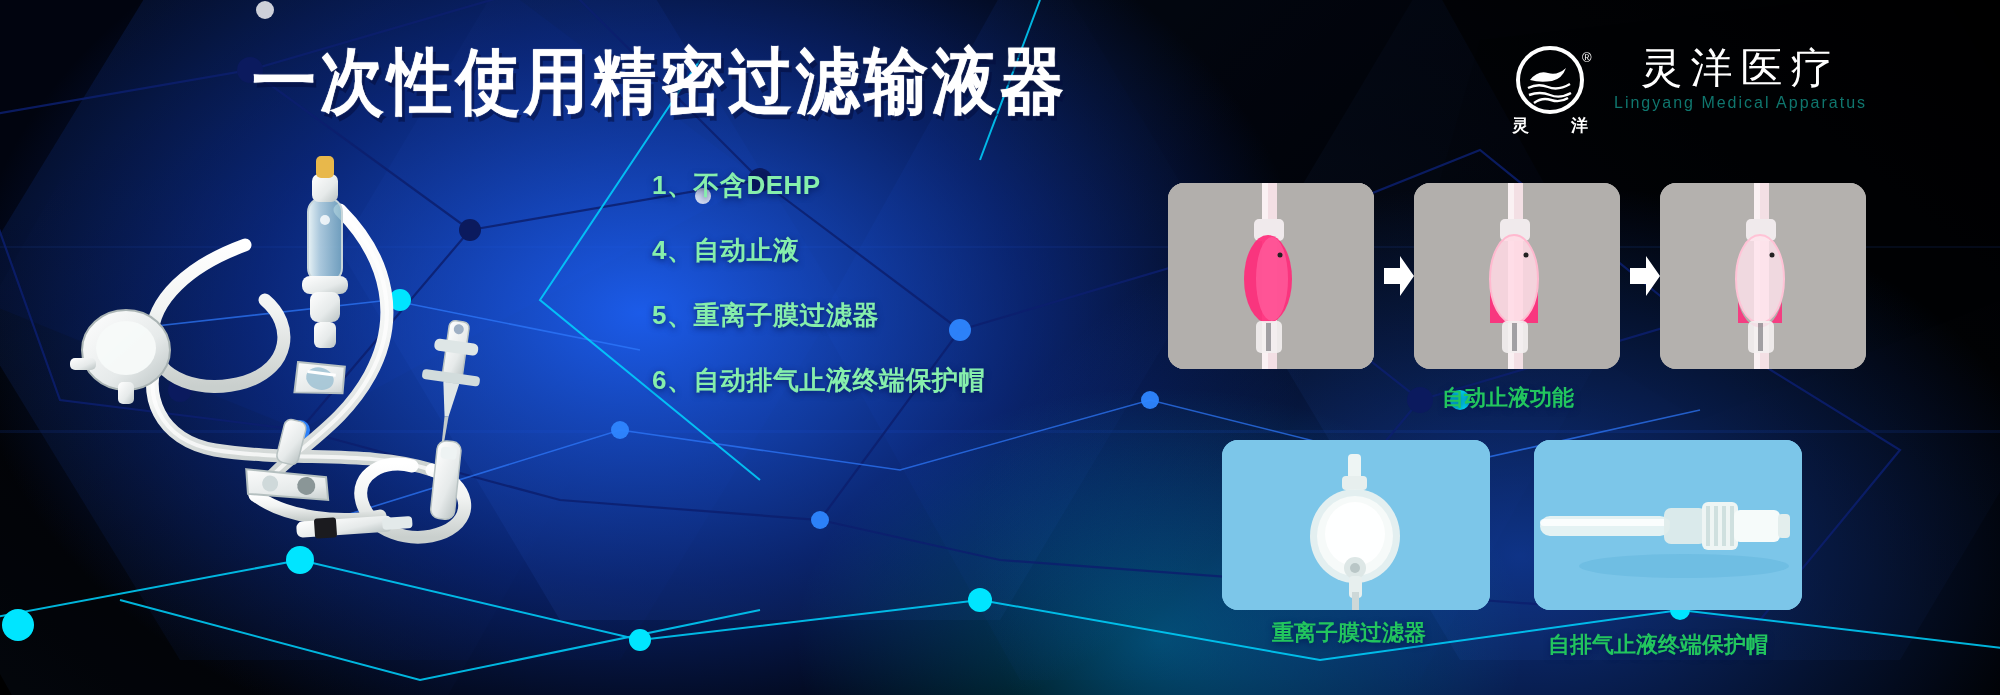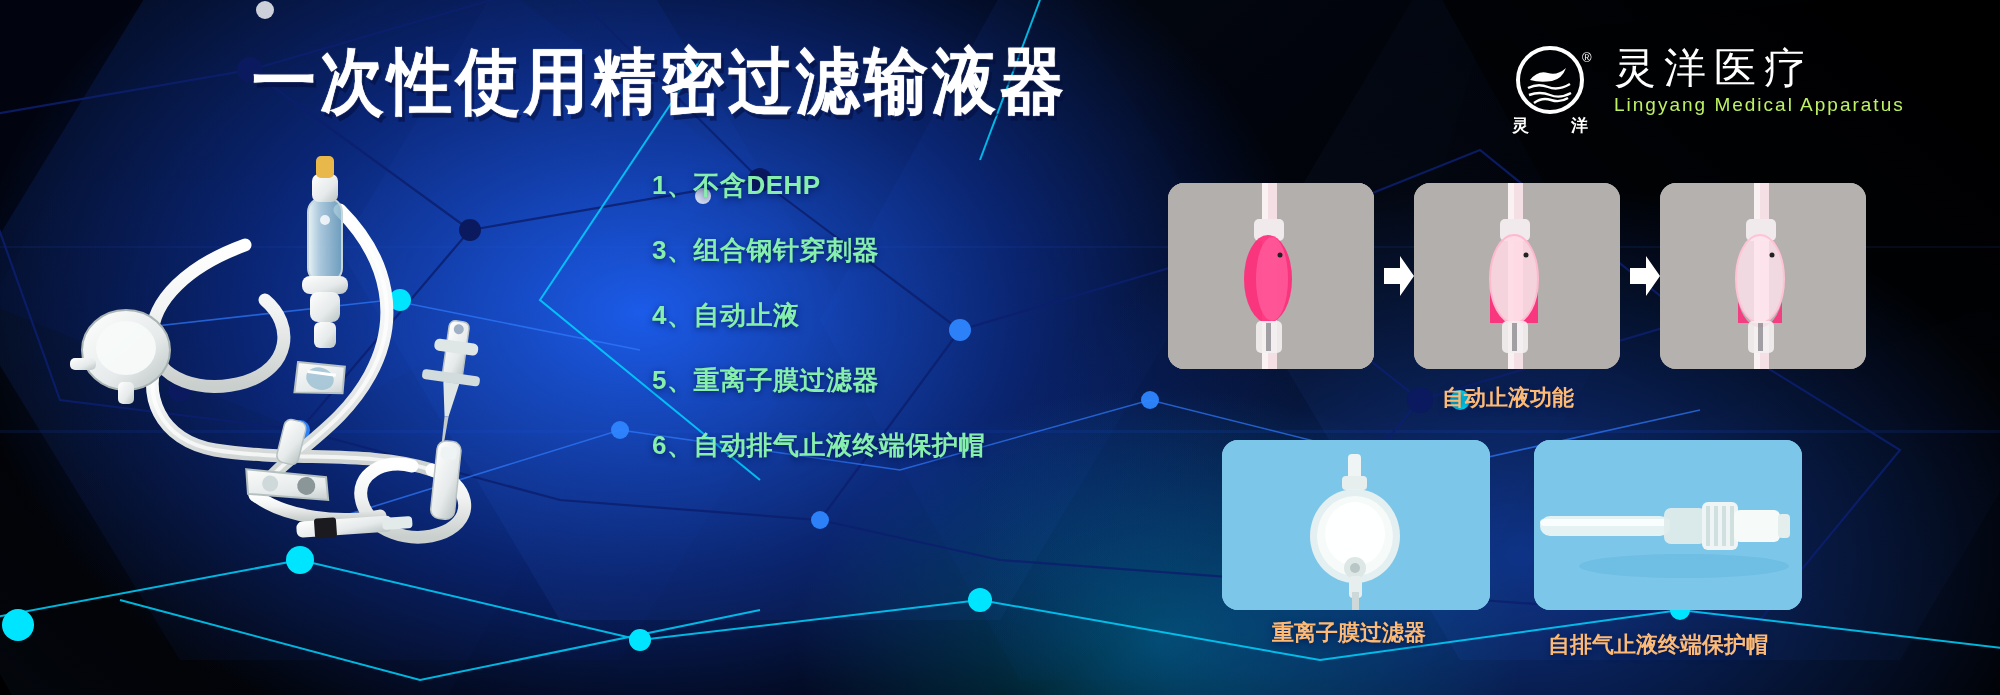--- a/index.html
+++ b/index.html
@@ -30,41 +30,41 @@
 
   
   #logo{position:absolute;left:1510px;top:44px;display:flex;align-items:flex-start;gap:18px;}
   #logomark{position:relative;width:86px;height:92px;}
   #logomark .circ{position:absolute;left:6px;top:2px;width:68px;height:68px;border-radius:50%;
     border:4px solid #fff;box-sizing:border-box;overflow:hidden;}
   #logomark .wave{position:absolute;left:0;top:0;width:100%;height:100%;}
   #logomark .reg{position:absolute;left:72px;top:6px;color:#fff;font-size:13px;}
   #logomark .cn{position:absolute;left:2px;top:70px;width:76px;display:flex;justify-content:space-between;
     color:#fff;font-size:17px;font-weight:700;}
-  #logotext{padding-top:2px;}
+  #logotext{padding-top:2px;text-align:center;}
   #logo-cn{color:#fff;font-size:42px;font-weight:400;letter-spacing:8px;line-height:1.05;white-space:nowrap;
     font-family:"Liberation Serif","DejaVu Serif",serif;}
-  #logo-en{color:#bef264;font-size:19px;letter-spacing:2.0px;margin-top:4px;white-space:nowrap;}
+  #logo-en{color:#0f766e;font-size:16px;letter-spacing:2.0px;margin-top:4px;white-space:nowrap;}
 
   
   #features{position:absolute;left:652px;top:172px;width:320px;}
   .feat{color:#86efac;font-size:26px;font-weight:700;line-height:1;margin-bottom:39px;white-space:nowrap;
     text-shadow:0 2px 6px rgba(0,20,80,.75);letter-spacing:.5px;}
   .feat:last-child{margin-bottom:0;}
 
   
   #product{position:absolute;left:40px;top:150px;width:620px;height:400px;}
 
   
   .photo{position:absolute;border-radius:16px;overflow:hidden;}
   .photo.gray{background:linear-gradient(135deg,#b3b1ae 0%,#a9a7a4 40%,#9d9b98 100%);}
   .photo.cyan{background:#7cc6e9;}
   .arrow{position:absolute;width:34px;height:44px;}
 
-  .cap{position:absolute;color:#fdba74;font-weight:700;white-space:nowrap;
+  .cap{position:absolute;color:#22c55e;font-weight:700;white-space:nowrap;
     text-shadow:0 2px 6px rgba(0,20,80,.8);text-align:center;}
 
   #cap-top{left:1442px;top:383px;font-size:22px;}
   #cap-bl{left:1272px;top:618px;font-size:22px;}
   #cap-br{left:1548px;top:630px;font-size:22px;}
 </style>
 </head>
 <body>
 
 <div id="banner">
@@ -168,21 +168,20 @@
       </div>
     </div>
     <div id="logotext">
       <div id="logo-cn">灵洋医疗</div>
       <div id="logo-en">Lingyang Medical Apparatus</div>
     </div>
   </div>
 
   <div id="features">
     <div class="feat">1、不含DEHP</div>
-    <div class="feat">3、组合钢针穿刺器</div>
     <div class="feat">4、自动止液</div>
     <div class="feat">5、重离子膜过滤器</div>
     <div class="feat">6、自动排气止液终端保护帽</div>
   </div>
 
   <svg id="product" viewBox="0 0 620 400">
     <defs>
       <linearGradient id="tube" x1="0" y1="0" x2="0" y2="1">
         <stop offset="0%" stop-color="#ffffff"></stop>
         <stop offset="45%" stop-color="#f2f4f3"></stop>

